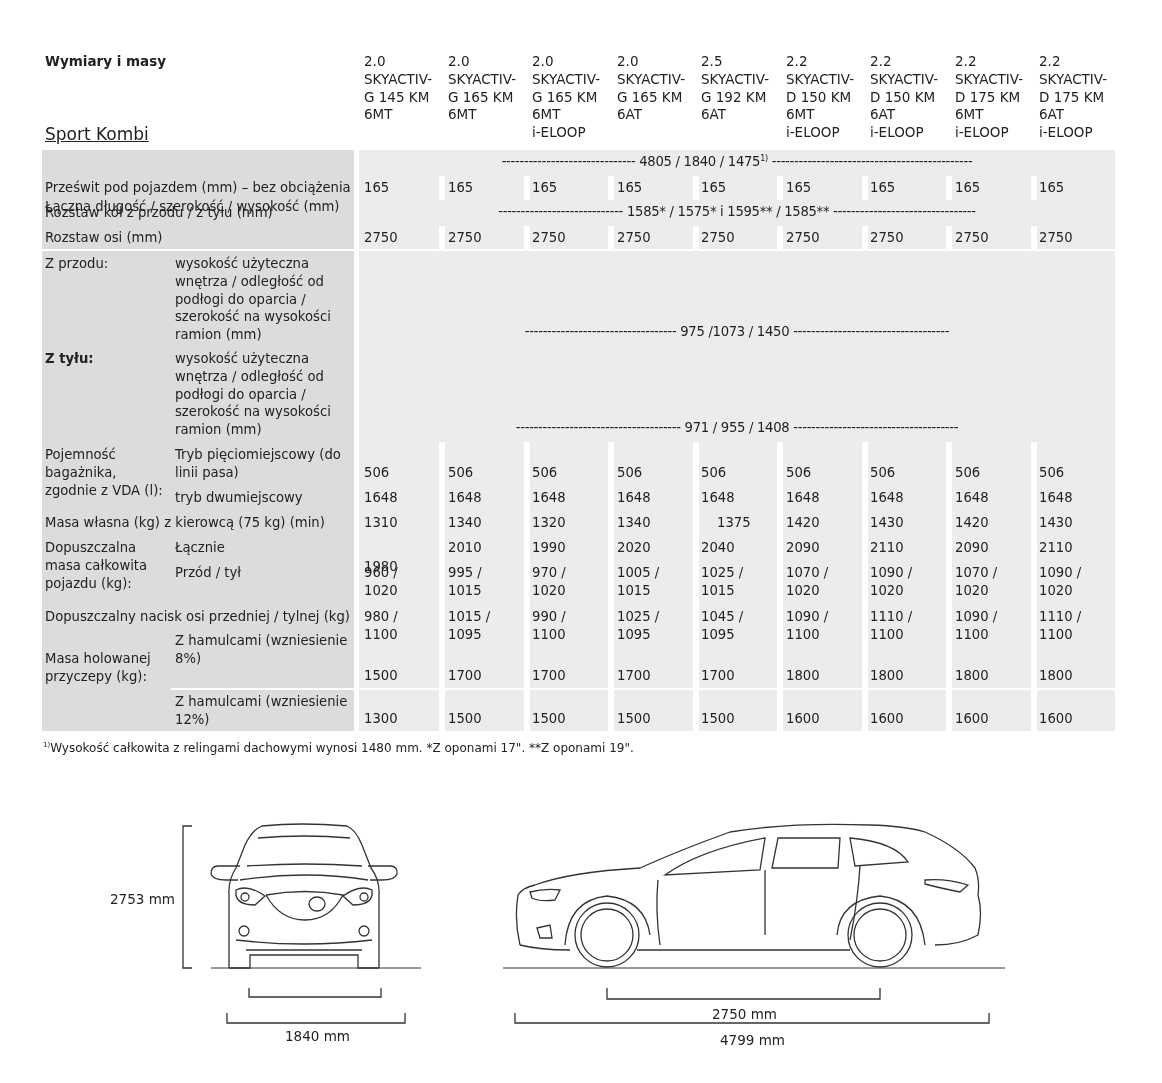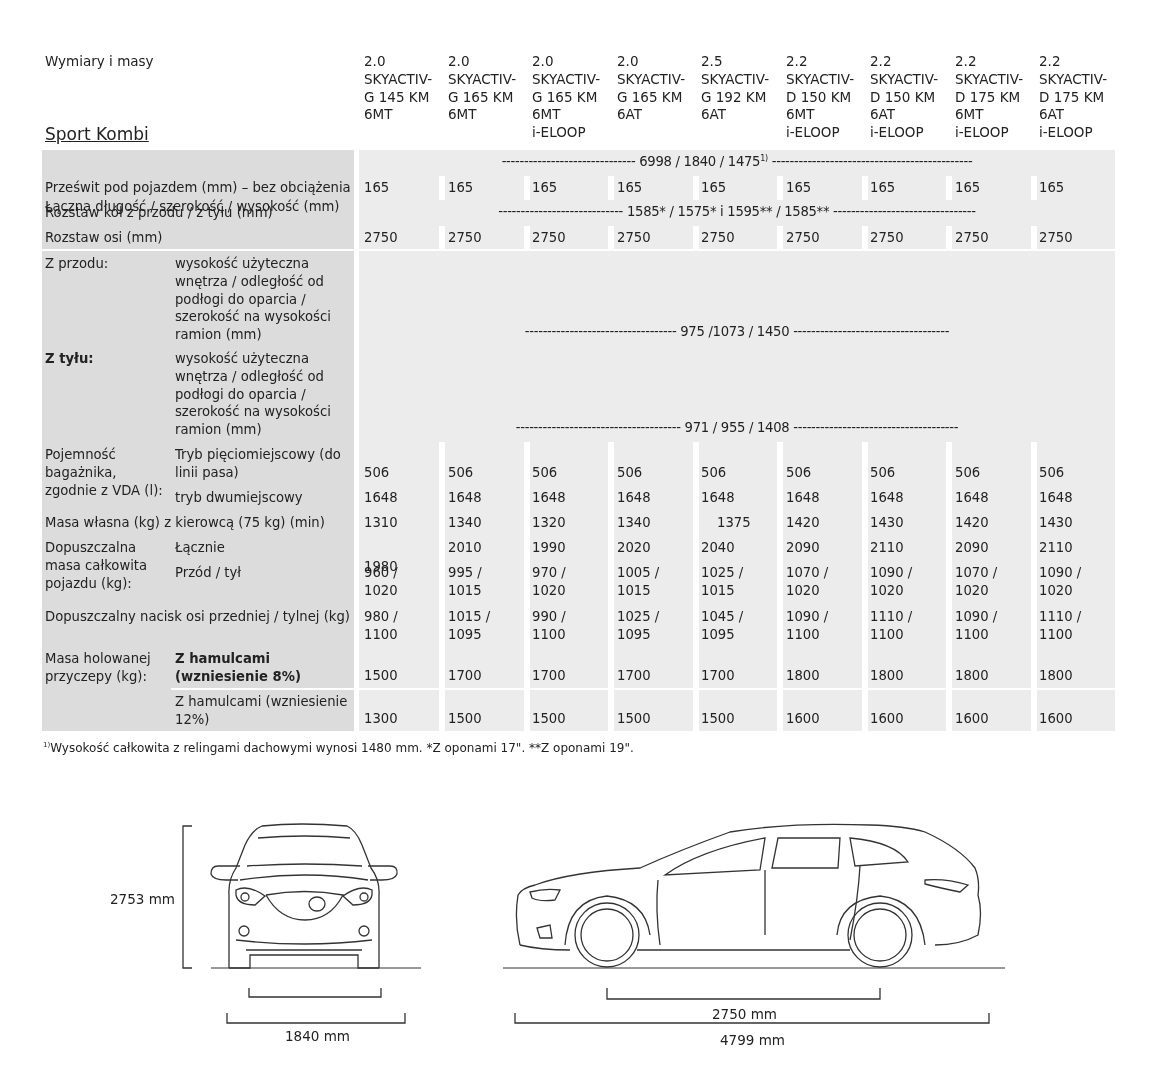--- a/index.html
+++ b/index.html
@@ -1,21 +1,21 @@
 <!DOCTYPE html>
 <html><head>
 <meta charset="utf-8">
 <style>
   html, body { margin: 0; padding: 0; background: #ffffff; }
   body {
     width: 1162px; height: 1083px; position: relative; overflow: hidden;
     font-family: "DejaVu Sans", sans-serif; color: #222; font-size: 13.2px;
   }
   .abs { position: absolute; }
-  .head-title { left: 45px; top: 53px; font-weight: normal; font-size: 13.5px; }
+  .head-title { left: 45px; top: 53px; font-weight: bold; font-size: 13.5px; }
   .head-sub { left: 45px; top: 124px; font-size: 17px; text-decoration: underline; }
   .col-head { top: 53px; width: 82px; line-height: 17.8px; font-size: 13.5px; white-space: pre-line; }
 
   .lbl-bg { background: #dcdcdc; }
   .val-bg { background: #ececec; }
   .gap { position: absolute; width: 6px; background: #ffffff; }
   .hsep { position: absolute; height: 2px; background: #ffffff; }
 
   .txt { position: absolute; line-height: 17.8px; white-space: nowrap; }
   .wrap { white-space: normal; }
@@ -102,21 +102,21 @@
 <div class="gap" style="left:693px; top:442px; height:289px;"></div>
 <div class="gap" style="left:777px; top:442px; height:289px;"></div>
 <div class="gap" style="left:862px; top:442px; height:289px;"></div>
 <div class="gap" style="left:946px; top:442px; height:289px;"></div>
 <div class="gap" style="left:1031px; top:442px; height:289px;"></div>
 
 <div class="hsep" style="left:171px; top:688px; width:183px;"></div>
 <div class="hsep" style="left:359px; top:688px; width:756px;"></div>
 
 <div class="txt" style="left:45px; top:154px;margin-top:44px;">Łączna długość / szerokość / wysokość (mm)</div>
-<div class="span-line" style="left:362px; top:154px; width:750px;"><span>------------------------------ 6998 / 1840 / 1475</span><sup style="font-size:8px">1)</sup><span> ---------------------------------------------</span></div>
+<div class="span-line" style="left:362px; top:154px; width:750px;"><span>------------------------------ 4805 / 1840 / 1475</span><sup style="font-size:8px">1)</sup><span> ---------------------------------------------</span></div>
 
 <div class="txt" style="left:45px; top:179px;">Prześwit pod pojazdem (mm) – bez obciążenia</div>
 <div class="val" style="left:364px; top:179px;">165</div>
 <div class="val" style="left:448px; top:179px;">165</div>
 <div class="val" style="left:532px; top:179px;">165</div>
 <div class="val" style="left:617px; top:179px;">165</div>
 <div class="val" style="left:701px; top:179px;">165</div>
 <div class="val" style="left:786px; top:179px;">165</div>
 <div class="val" style="left:870px; top:179px;">165</div>
 <div class="val" style="left:955px; top:179px;">165</div>
@@ -224,21 +224,21 @@
 <div class="val" style="left:786px; top:608px;">1090 /
 1100</div>
 <div class="val" style="left:870px; top:608px;">1110 /
 1100</div>
 <div class="val" style="left:955px; top:608px;">1090 /
 1100</div>
 <div class="val" style="left:1039px; top:608px;">1110 /
 1100</div>
 
 <div class="txt wrap" style="left:45px; top:650px; width:120px;">Masa holowanej przyczepy (kg):</div>
-<div class="txt wrap" style="left:175px; top:650px; width:175px;font-weight:bold;">Z hamulcami (wzniesienie 8%)</div>
+<div class="txt wrap" style="left:175px; top:632px; width:175px;">Z hamulcami (wzniesienie 8%)</div>
 <div class="val" style="left:364px; top:667px;">1500</div>
 <div class="val" style="left:448px; top:667px;">1700</div>
 <div class="val" style="left:532px; top:667px;">1700</div>
 <div class="val" style="left:617px; top:667px;">1700</div>
 <div class="val" style="left:701px; top:667px;">1700</div>
 <div class="val" style="left:786px; top:667px;">1800</div>
 <div class="val" style="left:870px; top:667px;">1800</div>
 <div class="val" style="left:955px; top:667px;">1800</div>
 <div class="val" style="left:1039px; top:667px;">1800</div>
 

